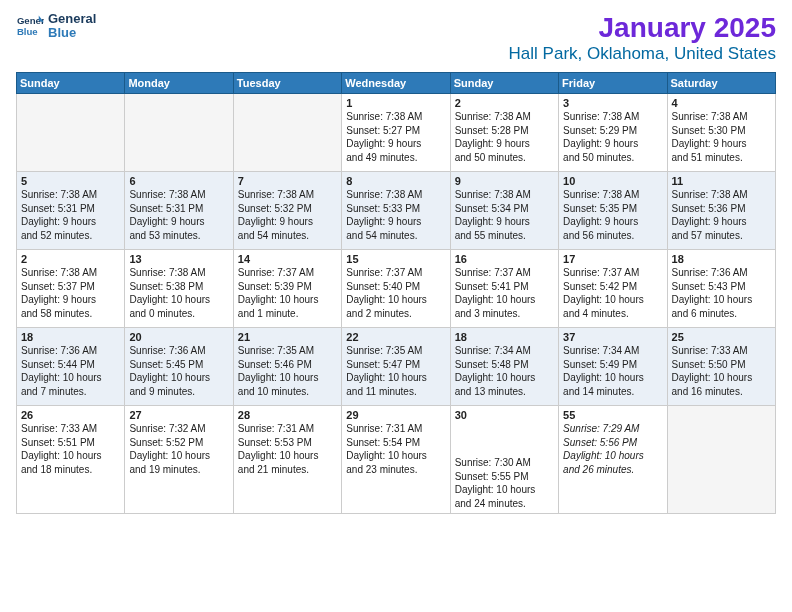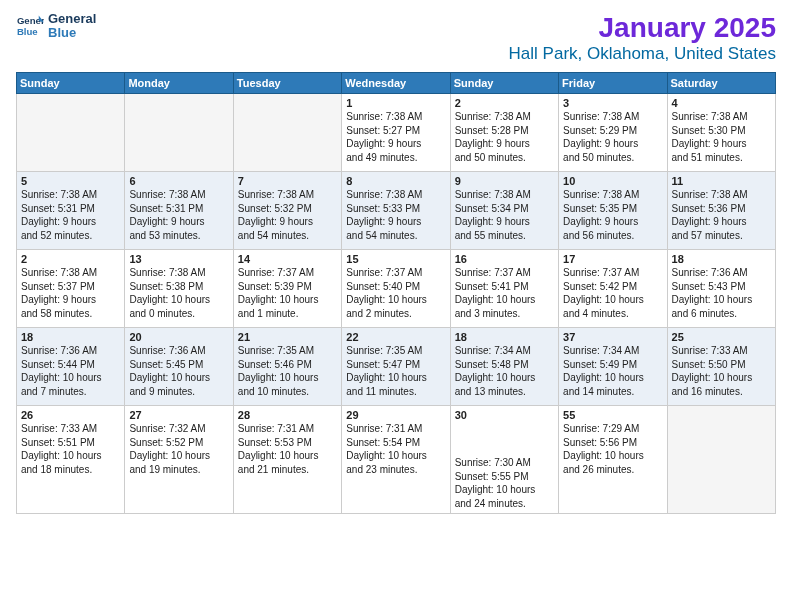--- a/index.html
+++ b/index.html
@@ -337,21 +337,21 @@
           </td>
           <td>
             <div class="day-num">30</div>
             <div class="day-info" style="white-space: pre-line; margin-top: 35px;">Sunrise: 7:30 AM
 Sunset: 5:55 PM
 Daylight: 10 hours
 and 24 minutes.</div>
           </td>
           <td>
             <div class="day-num">55</div>
-            <div class="day-info" style="white-space: pre-line;">Sunrise: 7:29 AM
+            <div class="day-info" style="white-space: pre-line; font-style: italic;">Sunrise: 7:29 AM
 Sunset: 5:56 PM
 Daylight: 10 hours
 and 26 minutes.</div>
           </td>
           <td class="empty"></td>
         </tr>
       </tbody>
   </table>
 </div>
 

